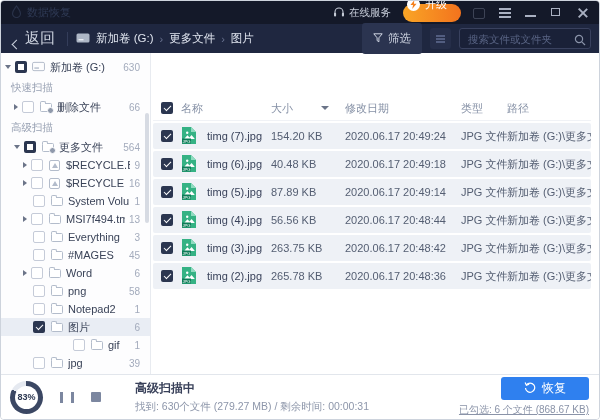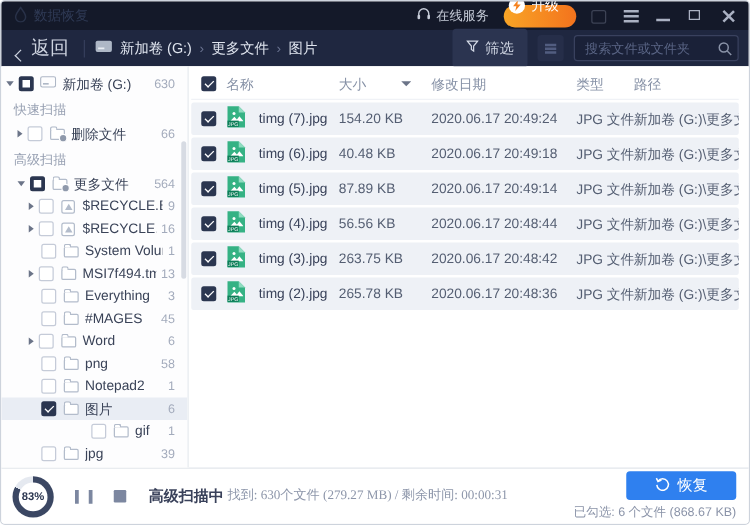--- a/index.html
+++ b/index.html
@@ -60,41 +60,41 @@
   .cb.ind::after{content:"";width:6px;height:6px;background:#fff;}
   .sic{width:15px;display:flex;justify-content:center;flex:0 0 auto;}
   .fold{width:12px;height:9px;border:1px solid #b3bccb;border-radius:1.5px;position:relative;background:#fff;box-sizing:border-box;}
   .fold::before{content:"";position:absolute;top:-3px;left:-1px;width:4px;height:2px;border:1px solid #b3bccb;border-bottom:none;border-radius:2px 2px 0 0;background:#fff;}
   .fold.badge::after{content:"";position:absolute;right:-3px;bottom:-3px;width:5px;height:5px;border-radius:50%;background:#8f99ab;border:1px solid #fdfdfe;}
   .binic{width:11px;height:11px;border:1px solid #b3bccb;border-radius:2px;position:relative;background:#fff;box-sizing:border-box;}
   .binic::before{content:"";position:absolute;left:1.5px;top:2px;border-left:3px solid transparent;border-right:3px solid transparent;border-bottom:5px solid #b3bccb;}
   .sscroll{position:absolute;right:1px;top:60px;width:4px;height:110px;border-radius:2px;background:#d7dbe3;}
 
   
-  .main{flex:1 1 auto;background:#fff;padding:2px 8px 0 2px;min-width:0;}
+  .main{flex:1 1 auto;background:#fff;padding:2px 8px 0 2px;min-width:0;margin-top:41px;}
   .thead{display:grid;grid-template-columns:20px 90px 74px 116px 46px 1fr;align-items:center;height:24px;padding-left:8px;font-size:11px;color:#8691a6;border-bottom:1px solid #f0f2f6;}
   .thead .hsize{display:flex;align-items:center;justify-content:space-between;padding-right:16px;}
   .sortar{width:0;height:0;border-left:4px solid transparent;border-right:4px solid transparent;border-top:4.5px solid #6b7488;cursor:pointer;}
   .trow{display:grid;grid-template-columns:20px 26px 64px 74px 116px 46px 1fr;align-items:center;height:26px;margin-top:2px;padding-left:8px;background:#eef1f6;border-radius:2px;font-size:11px;color:#545e72;cursor:pointer;}
   .trow .name{color:#39425a;}
   .trow .c{white-space:nowrap;overflow:hidden;}
 
   
   .statusbar{height:44px;flex:0 0 auto;background:#fff;border-top:1px solid #e2e6ec;display:flex;align-items:center;}
   .ring{position:relative;width:33px;height:33px;border-radius:50%;margin-left:9px;background:conic-gradient(#3b4763 0deg 299deg,#e5e9f0 299deg 360deg);display:flex;align-items:center;justify-content:center;flex:0 0 auto;}
   .ring::before{content:"";position:absolute;inset:5px;background:#fff;border-radius:50%;}
   .ring span{position:relative;font-size:9px;font-weight:bold;color:#2b3650;}
   .pausebtn{width:8px;height:11px;border-left:3px solid #7c87a0;border-right:3px solid #7c87a0;margin-left:17px;cursor:pointer;flex:0 0 auto;}
   .stopbtn{width:10px;height:10px;background:#7c87a0;border-radius:1px;margin-left:17px;cursor:pointer;flex:0 0 auto;}
-  .sstat{margin-left:18px;display:flex;gap:3px;min-width:0;font-family:Liberation Serif, serif;}
+  .sstat{margin-left:34px;display:flex;flex-direction:column;gap:3px;min-width:0;}
   .sstat .t1{font-size:12px;font-weight:bold;color:#39415a;}
   .sstat .t2{font-size:10.5px;color:#8d96aa;}
   .sright{margin-left:auto;display:flex;flex-direction:column;align-items:flex-end;gap:3px;padding-right:10px;}
   .recover{display:flex;align-items:center;justify-content:center;gap:6px;width:88px;height:23px;background:#2f80ef;border:none;border-radius:3px;color:#fff;font-size:12px;cursor:pointer;}
-  .selinfo{font-size:10px;color:#8a93a8;}
+  .selinfo{font-size:10px;color:#8a93a8;text-decoration:underline;}
 </style>
 </head>
 <body>
 
 <div class="app">
 
   <div class="titlebar">
     <div class="logo">
       <span><svg width="11" height="13" viewBox="0 0 11 13">
             <path d="M5.5 1 C7.5 4 9.5 6 9.5 8.5 A4 4 0 0 1 1.5 8.5 C1.5 6 3.5 4 5.5 1 Z" fill="none" stroke="#3a4663" stroke-width="1.2"></path>

